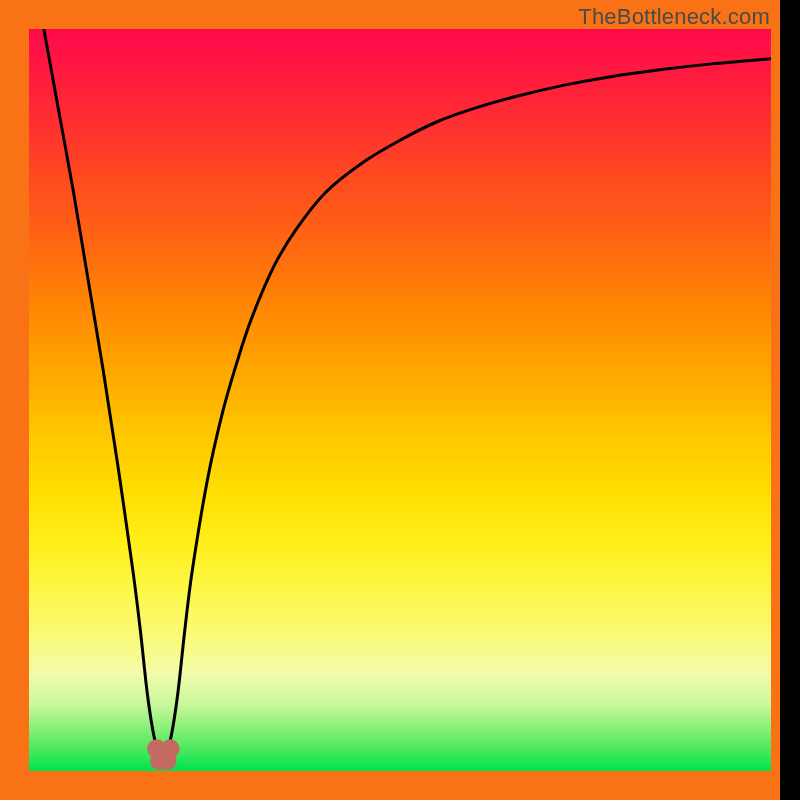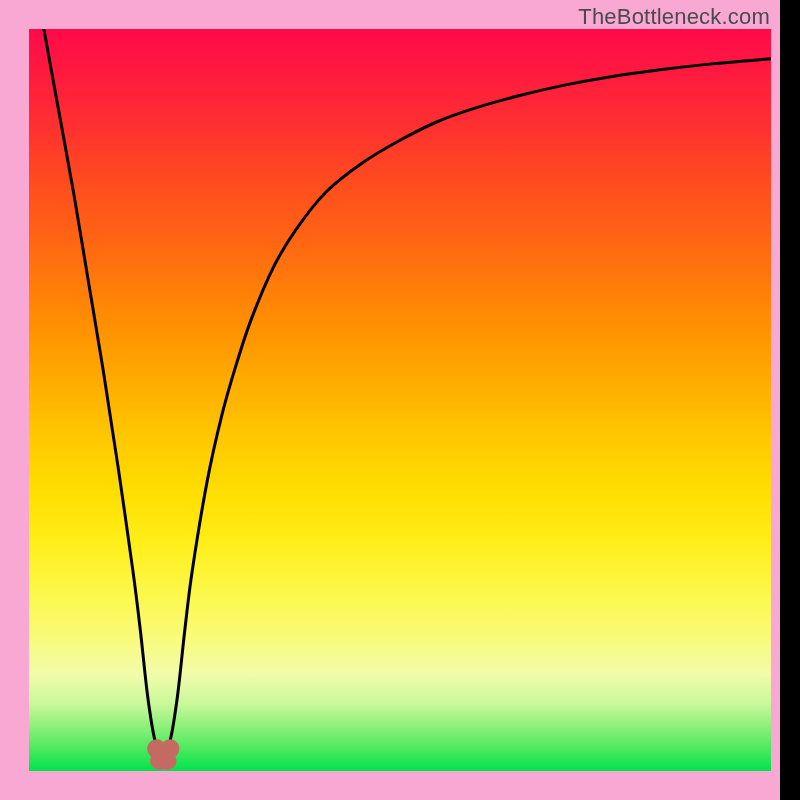--- a/index.html
+++ b/index.html
@@ -8,21 +8,21 @@
     width: 800px;
     height: 800px;
     overflow: hidden;
     background: #000;
     font-family: Arial, Helvetica, sans-serif;
   }
   .frame {
     position: relative;
     width: 780px;
     height: 800px;
-    background: #f9a8d4;
+    background: #f97316;
   }
   .plot-area {
     position: absolute;
     left: 29px;
     top: 29px;
     width: 742px;
     height: 742px;
     
     background: linear-gradient(
       to bottom,

